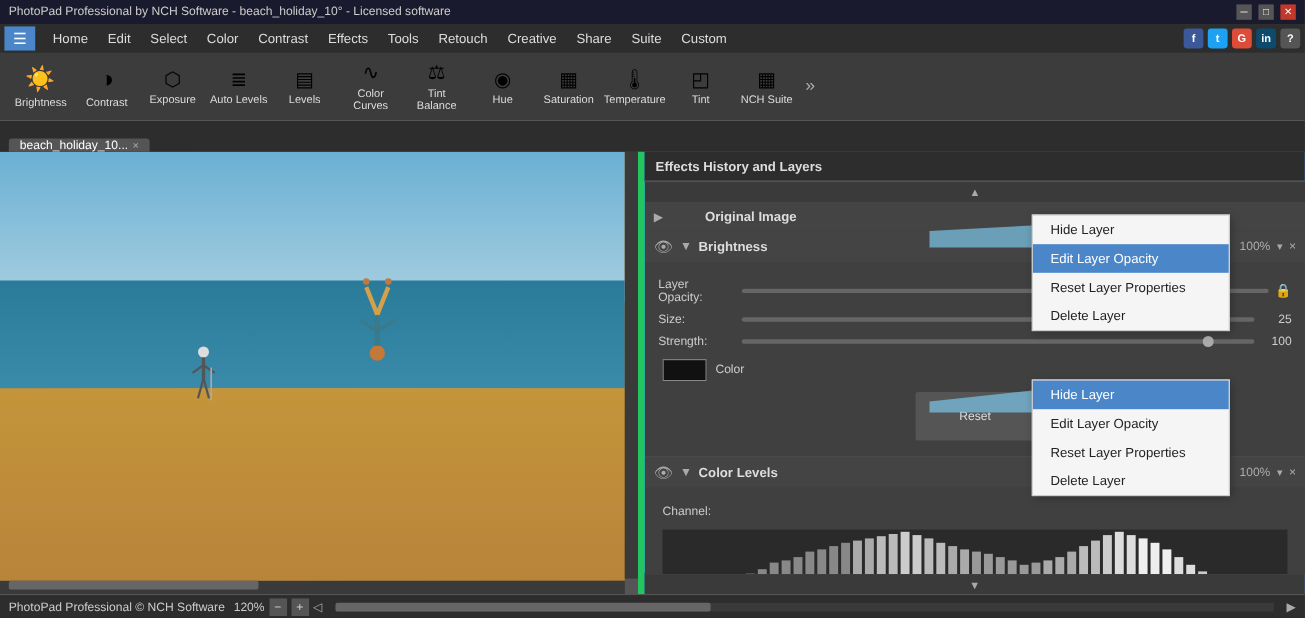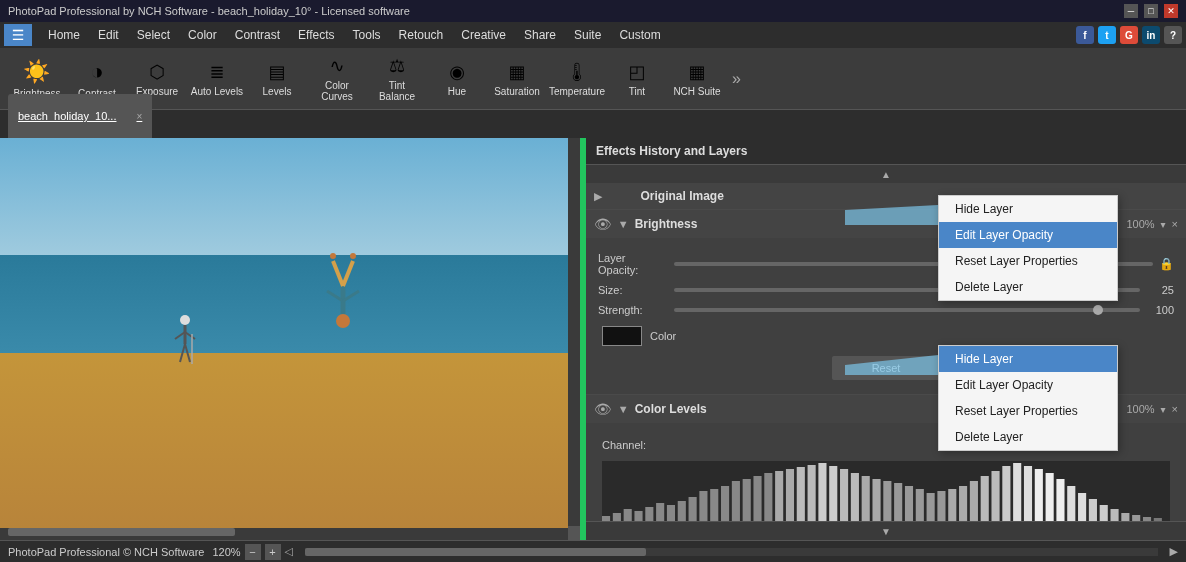--- a/index.html
+++ b/index.html
@@ -70,28 +70,27 @@
 
     
     .tab-bar {
       height: 28px;
       background: #2d2d2d;
       display: flex;
       align-items: flex-end;
       padding: 0 8px;
     }
     .tab {
-      padding: 16px 10px;
+      padding: 0 10px;
       background: #4a4a4a;
       color: #ddd;
       font-size: 11px;
       border-radius: 3px 3px 0 0;
-      display: flex; align-items: center; gap: 20px;
-      cursor: pointer;
-      text-decoration: underline;
+      display: flex; align-items: center; gap: 4px;
+      cursor: pointer;
     }
     .tab.active { background: #555; color: #fff; }
     .tab-close { font-size: 10px; color: #aaa; cursor: pointer; }
 
     
     .main-content {
       display: flex;
       height: calc(562px - 22px - 26px - 62px - 28px - 22px);
       
     }
@@ -180,21 +179,21 @@
 
     
     .color-row { display: flex; align-items: center; gap: 8px; padding: 4px 8px; }
     .color-swatch { width: 40px; height: 20px; background: #111; border: 1px solid #888; cursor: pointer; }
     .color-label { font-size: 11px; color: #ccc; }
 
     
     .reset-btn {
       margin: 6px auto;
       display: block;
-      padding: 6px 40px;
+      padding: 16px 40px;
       background: #555;
       color: #ddd;
       border: none;
       font-size: 11px;
       cursor: pointer;
       border-radius: 2px;
     }
 
     
     .channel-row { display: flex; align-items: center; gap: 8px; padding: 4px 8px; margin-top: 4px; }

